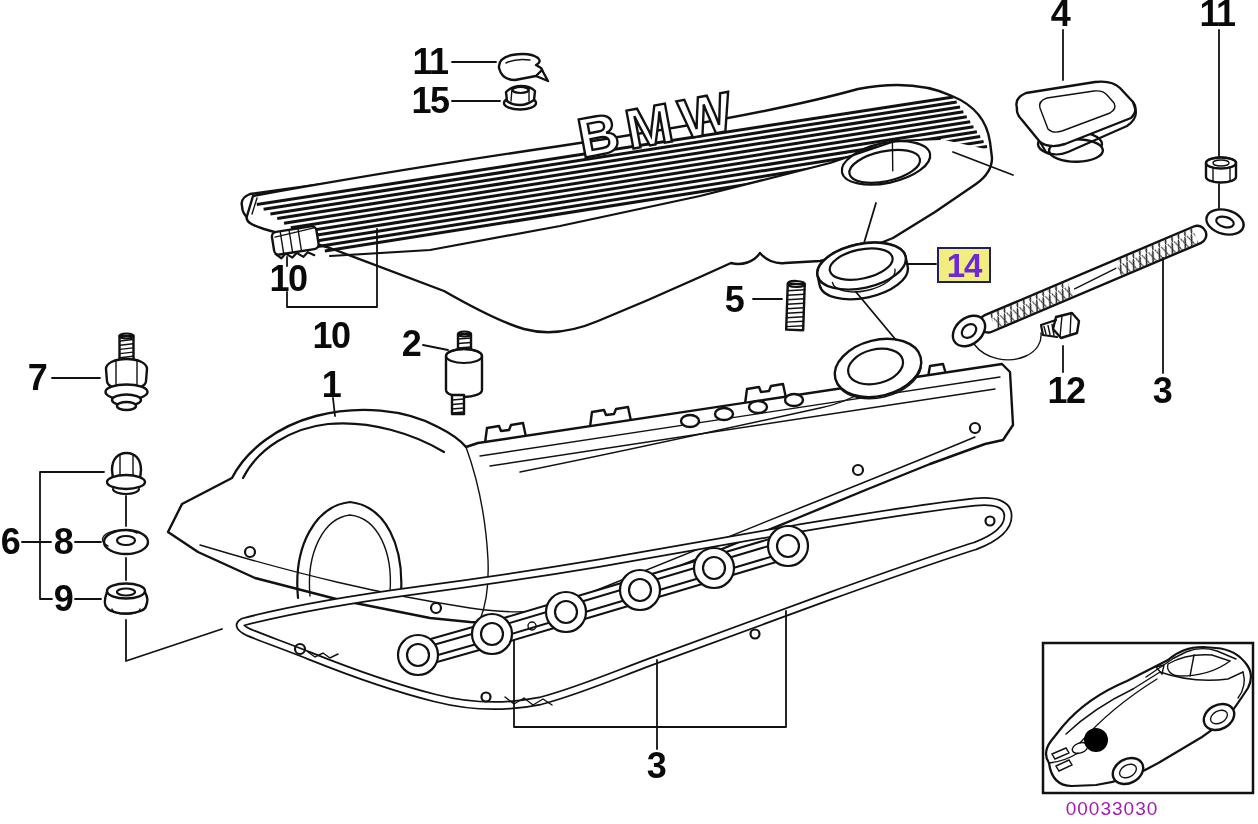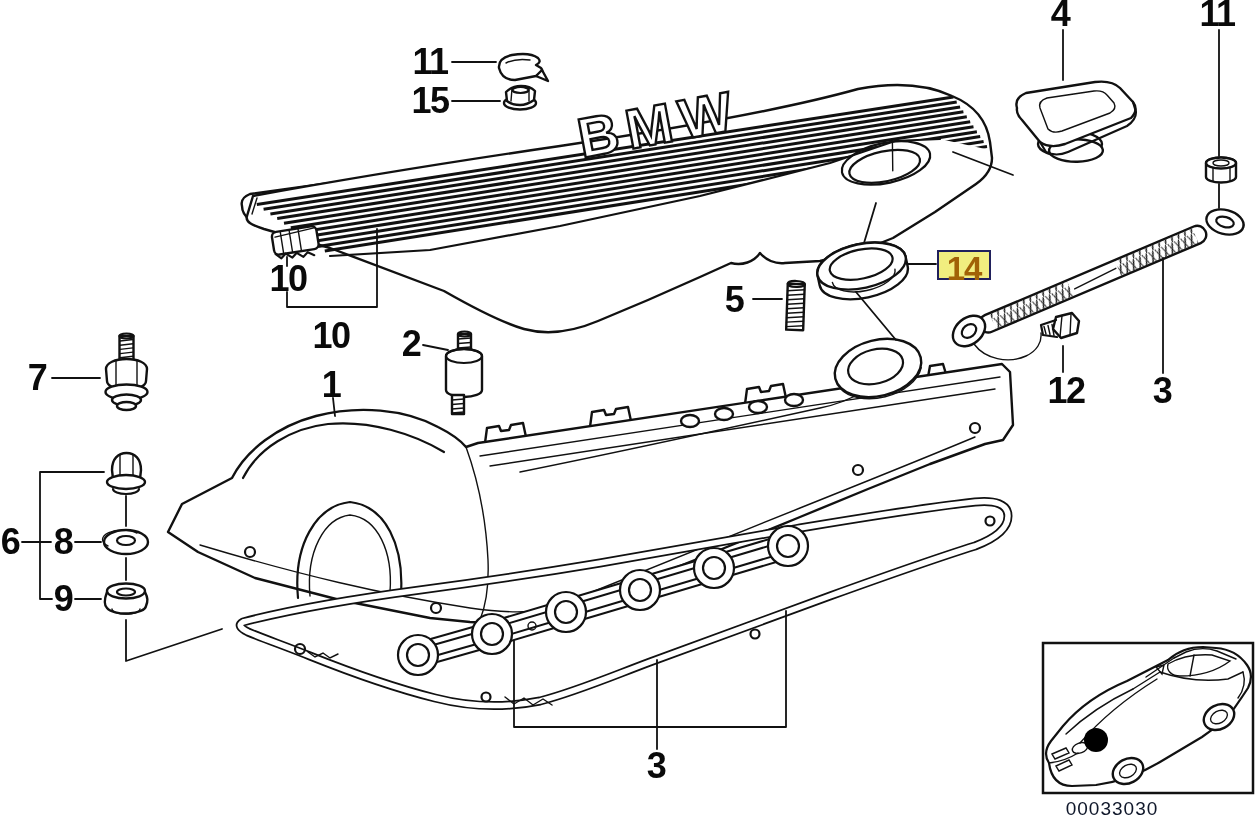--- a/index.html
+++ b/index.html
@@ -3,25 +3,25 @@
 <meta charset="utf-8">
 <style>
   html,body{margin:0;padding:0;background:#fff;}
   .stage{position:relative;width:1258px;height:824px;background:#fff;overflow:hidden;
          font-family:"Liberation Sans",sans-serif;}
   .stage svg{position:absolute;left:0;top:0;}
   .pn{position:absolute;transform:translate(-50%,-50%);
       font:700 36px/1 "Liberation Sans",sans-serif;color:#0a0a0a;letter-spacing:-1.5px;
       white-space:nowrap;user-select:none;}
   .pn-hl{position:absolute;transform:translate(-50%,-50%);
-      width:54px;height:30px;background:#f1ee7f;border:2.5px solid #20205c;
-      font:700 33px/33px "Liberation Sans",sans-serif;color:#a16207;text-align:center;
+      width:54px;height:36px;background:#f1ee7f;border:2.5px solid #20205c;
+      font:700 33px/33px "Liberation Sans",sans-serif;color:#6d28d9;text-align:center;
       letter-spacing:-1px;box-sizing:border-box;user-select:none;}
   .code{position:absolute;transform:translate(-50%,-50%);
-      font:400 19px/1 "Liberation Sans",sans-serif;color:#0f172a;letter-spacing:1px;text-align:center;}
+      font:400 19px/1 "Liberation Sans",sans-serif;color:#a21caf;letter-spacing:1px;text-align:center;}
   
   .ln{fill:none;stroke:#111;stroke-width:2.2;stroke-linecap:round;stroke-linejoin:round;}
   .lnw{fill:#fff;stroke:#111;stroke-width:2.4;stroke-linecap:round;stroke-linejoin:round;}
   .thin{fill:none;stroke:#111;stroke-width:1.4;stroke-linecap:round;}
   .leader{fill:none;stroke:#111;stroke-width:1.8;stroke-linecap:round;stroke-linejoin:round;}
   .rib{stroke:#111;stroke-width:3;}
   .brand{font:700 56px "Liberation Sans",sans-serif;letter-spacing:8px;
          fill:#fff;stroke:#111;stroke-width:2.4;}
 </style>
 </head>

